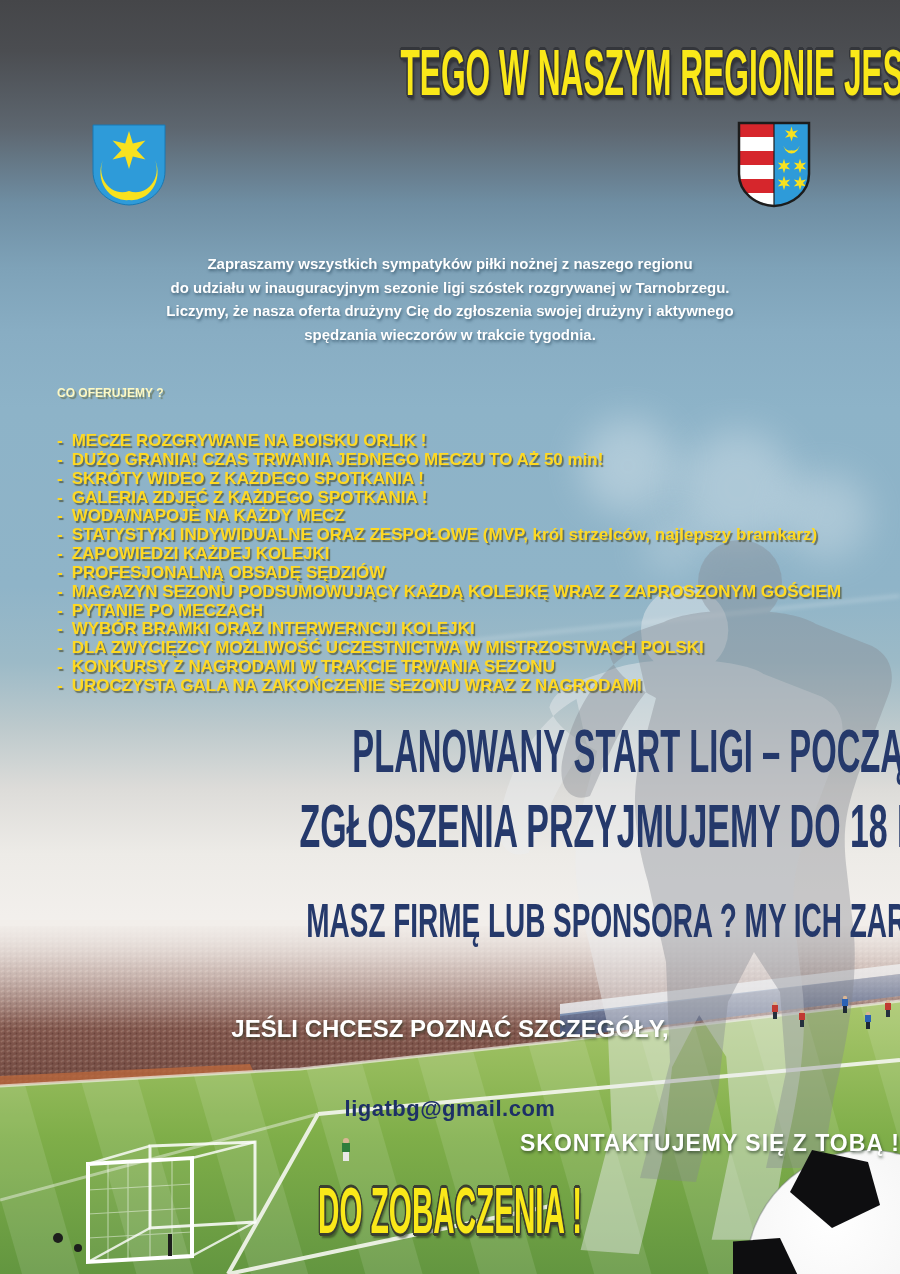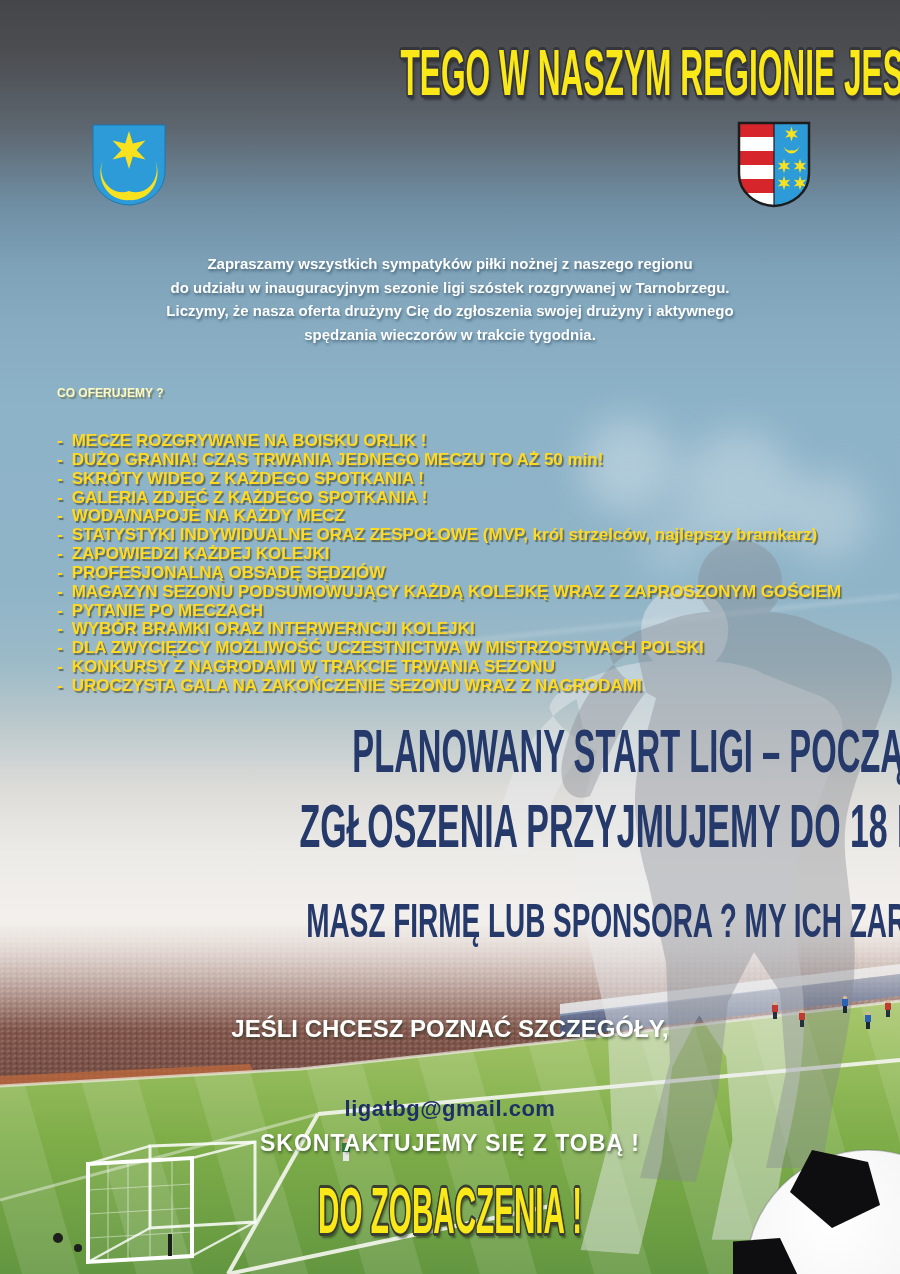--- a/index.html
+++ b/index.html
@@ -30,21 +30,21 @@
   .offer-list li{display:flex;gap:9px;font-weight:bold;font-size:17px;line-height:18.85px;
     color:#ffd922;text-shadow:1.6px 1.8px 1px rgba(60,60,25,.6);white-space:nowrap;}
   .navy{color:#25396b;}
   .h-start{top:720px;font-size:62px;line-height:1;}
   .h-deadline{top:795px;font-size:62px;line-height:1;}
   .h-sponsor{top:896px;font-size:49px;line-height:1;}
   .cta{top:1012px;font-size:24px;line-height:33px;color:#ffffff;
     text-shadow:1px 2px 3px rgba(25,45,25,.6);}
   .email{top:1088px;font-size:22px;color:#1d3066;letter-spacing:.5px;margin-top:8px;}
   .followup{top:1130px;font-size:23px;color:#ffffff;letter-spacing:1px;
-    text-shadow:1px 2px 3px rgba(25,45,25,.6);}
+    text-shadow:1px 2px 3px rgba(25,45,25,.6);text-align:right;}
   .closing{top:1179px;font-size:64px;line-height:1;color:#fae819;
     text-shadow:-2px -2px 0 #3a4030,2px -2px 0 #3a4030,-2px 2px 0 #3a4030,2px 2px 0 #3a4030,
     0 -3px 0 #3a4030,0 3px 0 #3a4030,-3px 0 0 #3a4030,3px 0 0 #3a4030,4px 5px 3px rgba(35,45,25,.55);}
 </style>
 </head>
 <body>
 
 <div class="poster">
   <div class="bg-base"></div>
 

